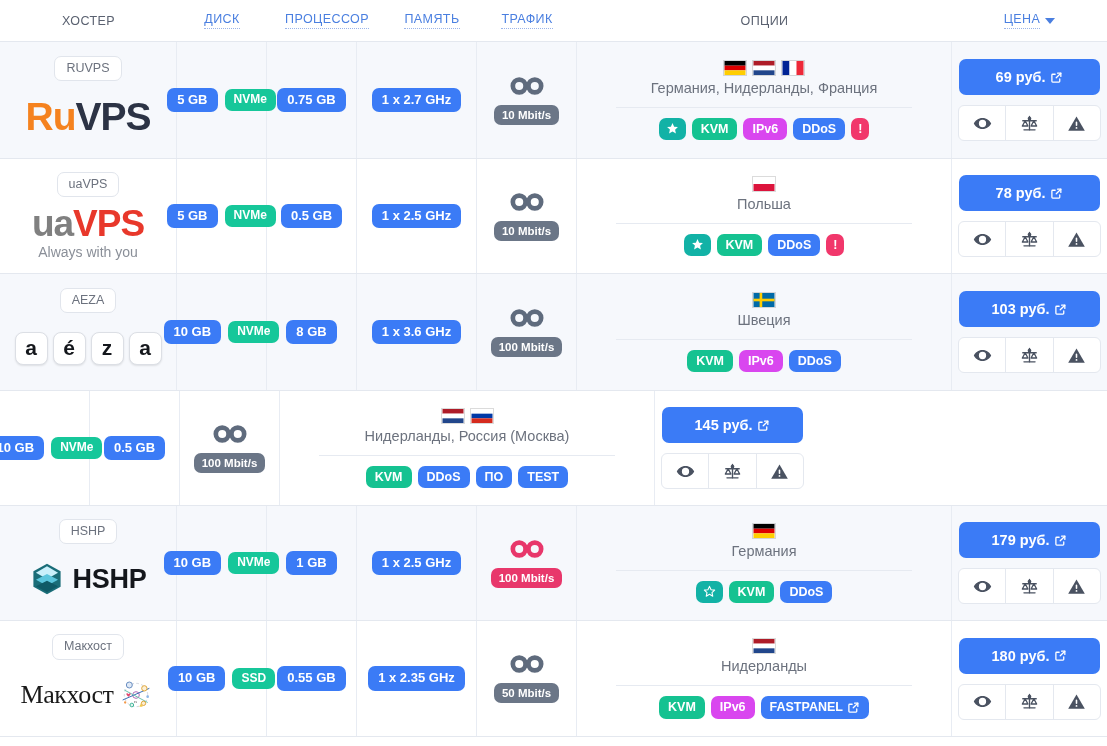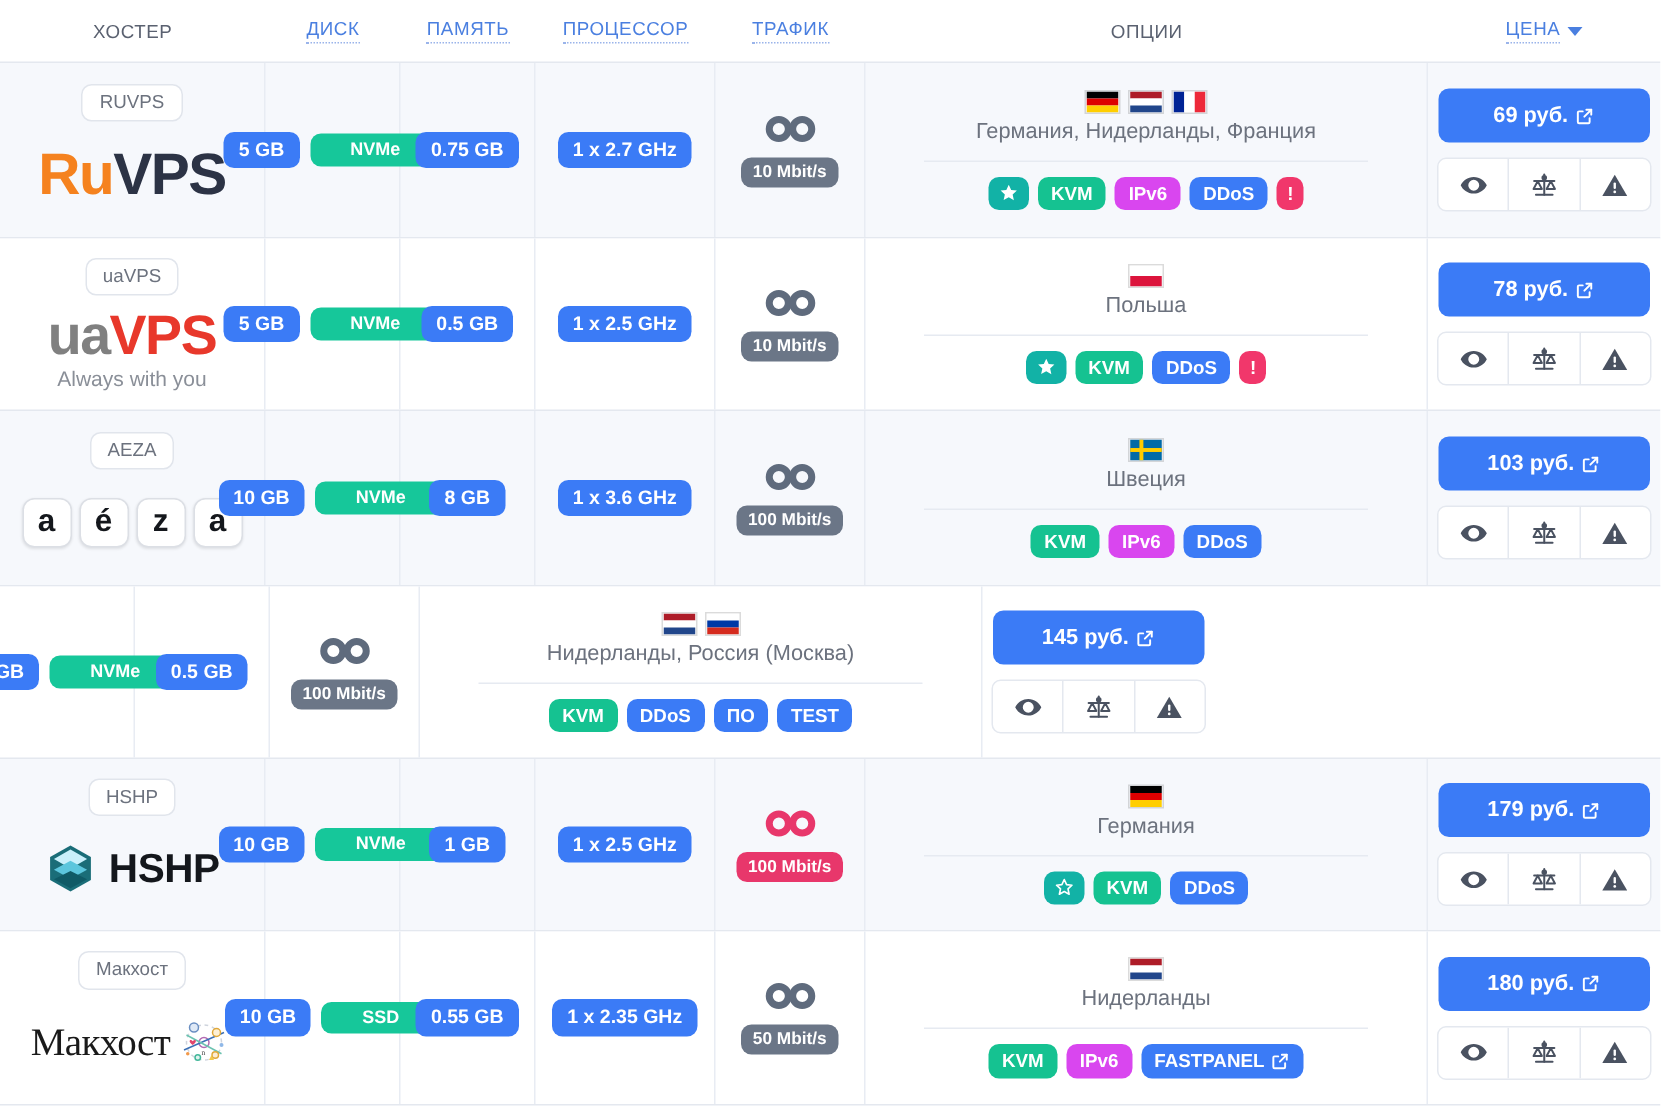--- a/index.html
+++ b/index.html
@@ -70,21 +70,21 @@
   .lg-hshp{display:flex;align-items:center;gap:9px;}
   .lg-hshp .txt{font-size:27px;font-weight:700;color:#14171c;letter-spacing:-.3px;}
   
   .lg-mak{display:flex;align-items:center;gap:2px;}
   .lg-mak .txt{font-size:26px;color:#1a1a1a;letter-spacing:-.4px;font-family:"Liberation Serif",serif;}
 
   
   .pill{display:inline-block;border-radius:7px;color:#fff;font-size:13px;font-weight:700;
         padding:5px 10px;line-height:1.15;white-space:nowrap;}
   .pill.blue{background:#3b7bf6;}
-  .pill.green{background:#16c79a;font-size:12px;padding:4px 27px;}
+  .pill.green{background:#16c79a;font-size:12px;padding:4px 9px;}
   .stack{display:flex;align-items:center;gap:7px;}
 
   
   .inf{font-size:31px;line-height:.72;font-weight:900;color:#5f6b7d;letter-spacing:-2px;}
   .inf.pink{color:#e8376b;}
   .mb{display:inline-block;border-radius:7px;background:#6b7687;color:#fff;font-size:11.5px;
       font-weight:700;padding:4px 8px;margin-top:9px;white-space:nowrap;}
   .mb.pink{background:#e8376b;}
 
   
@@ -123,25 +123,25 @@
 <body>
 
 <div class="table">
   <div class="thead" id="thead">
       <div class="th c-host">
         <span class="lbl">ХОСТЕР</span>
       </div>
       <div class="th c-disk sortable">
         <span class="lbl">ДИСК</span>
       </div>
+      <div class="th c-cpu sortable">
+        <span class="lbl">ПРОЦЕССОР</span>
+      </div>
       <div class="th c-mem sortable">
         <span class="lbl">ПАМЯТЬ</span>
-      </div>
-      <div class="th c-cpu sortable">
-        <span class="lbl">ПРОЦЕССОР</span>
       </div>
       <div class="th c-traf sortable">
         <span class="lbl">ТРАФИК</span>
       </div>
       <div class="th c-opt">
         <span class="lbl">ОПЦИИ</span>
       </div>
       <div class="th c-price sortable">
         <span class="lbl">ЦЕНА</span>
         <i class="caret"></i>

